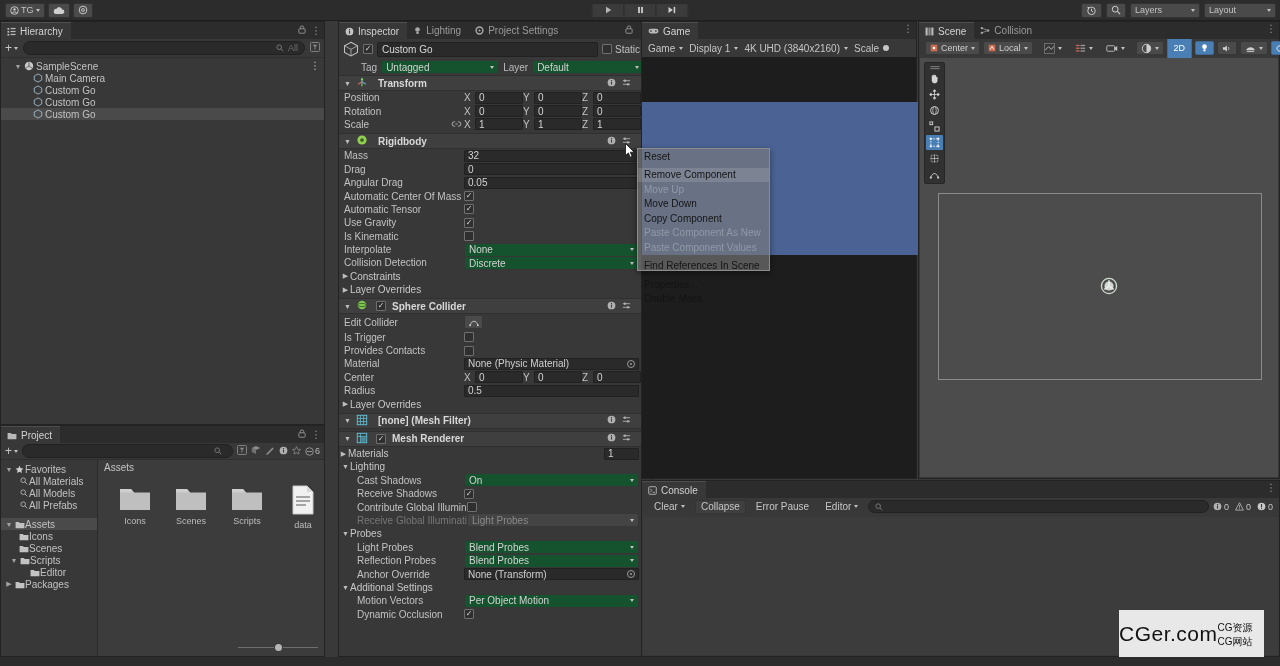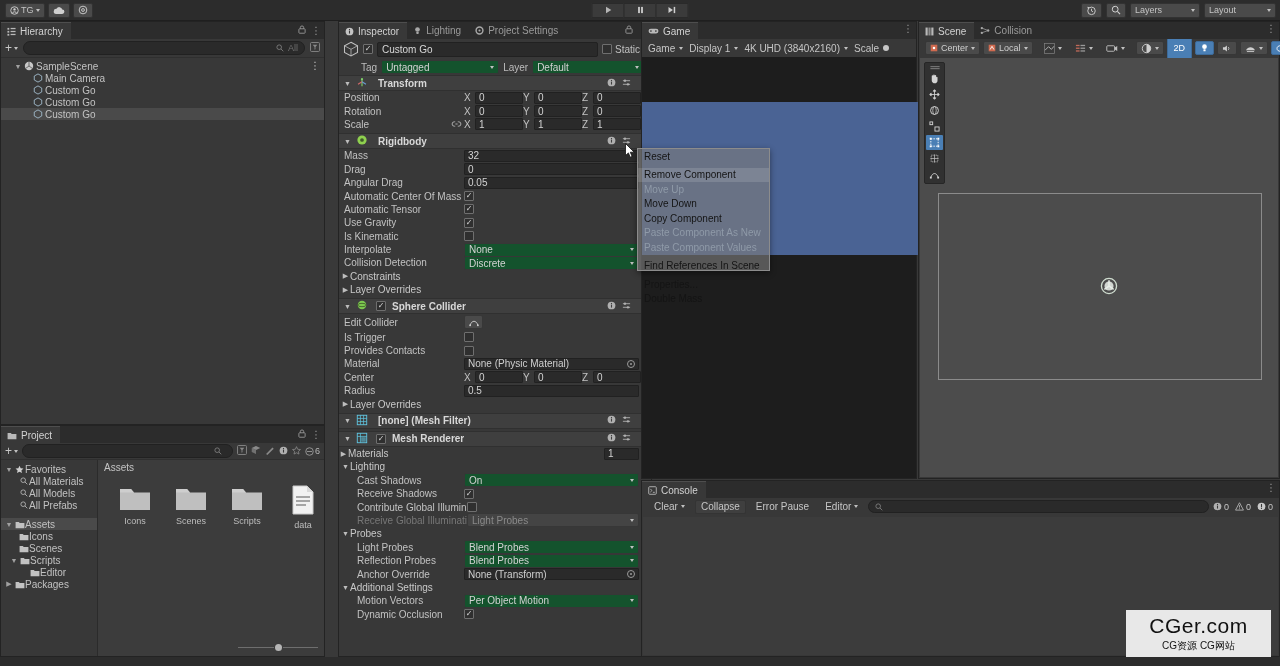--- a/index.html
+++ b/index.html
@@ -196,22 +196,22 @@
            display:flex; align-items:center; padding:0 6px; gap:4px; color:#6f6f6f; font-size:9px;}
   .c-counts{ display:flex; gap:6px; align-items:center; color:#c6c6c6; font-size:9px;}
   .c-counts span.ci{ display:flex; align-items:center; gap:2px;}
   .c-body{ position:absolute; left:1px; top:36px; right:1px; bottom:1px; background:#3c3c3c;}
 
   
   .statusbar{ position:absolute; left:0; bottom:0; width:1280px; height:9px; background:#2c2c2c;}
 
   
   .wm{
-    position:absolute; right:9px; bottom:9px; width:145px; height:47px;
-    background:#e8e8e8; display:flex; flex-direction:column; align-items:center; justify-content:center;
+    position:absolute; right:16px; bottom:9px; width:145px; height:47px;
+    background:#e8e8e8; display:flex; flex-direction:row; align-items:center; justify-content:center;
     color:#111;
   }
   .wm .l1{ font-size:21px; letter-spacing:.5px; line-height:1; }
   .wm .l2{ font-size:10px; margin-top:3px; }
 
   .ico{ display:inline-block; vertical-align:middle; }
 </style>
 </head>
 <body>
 

